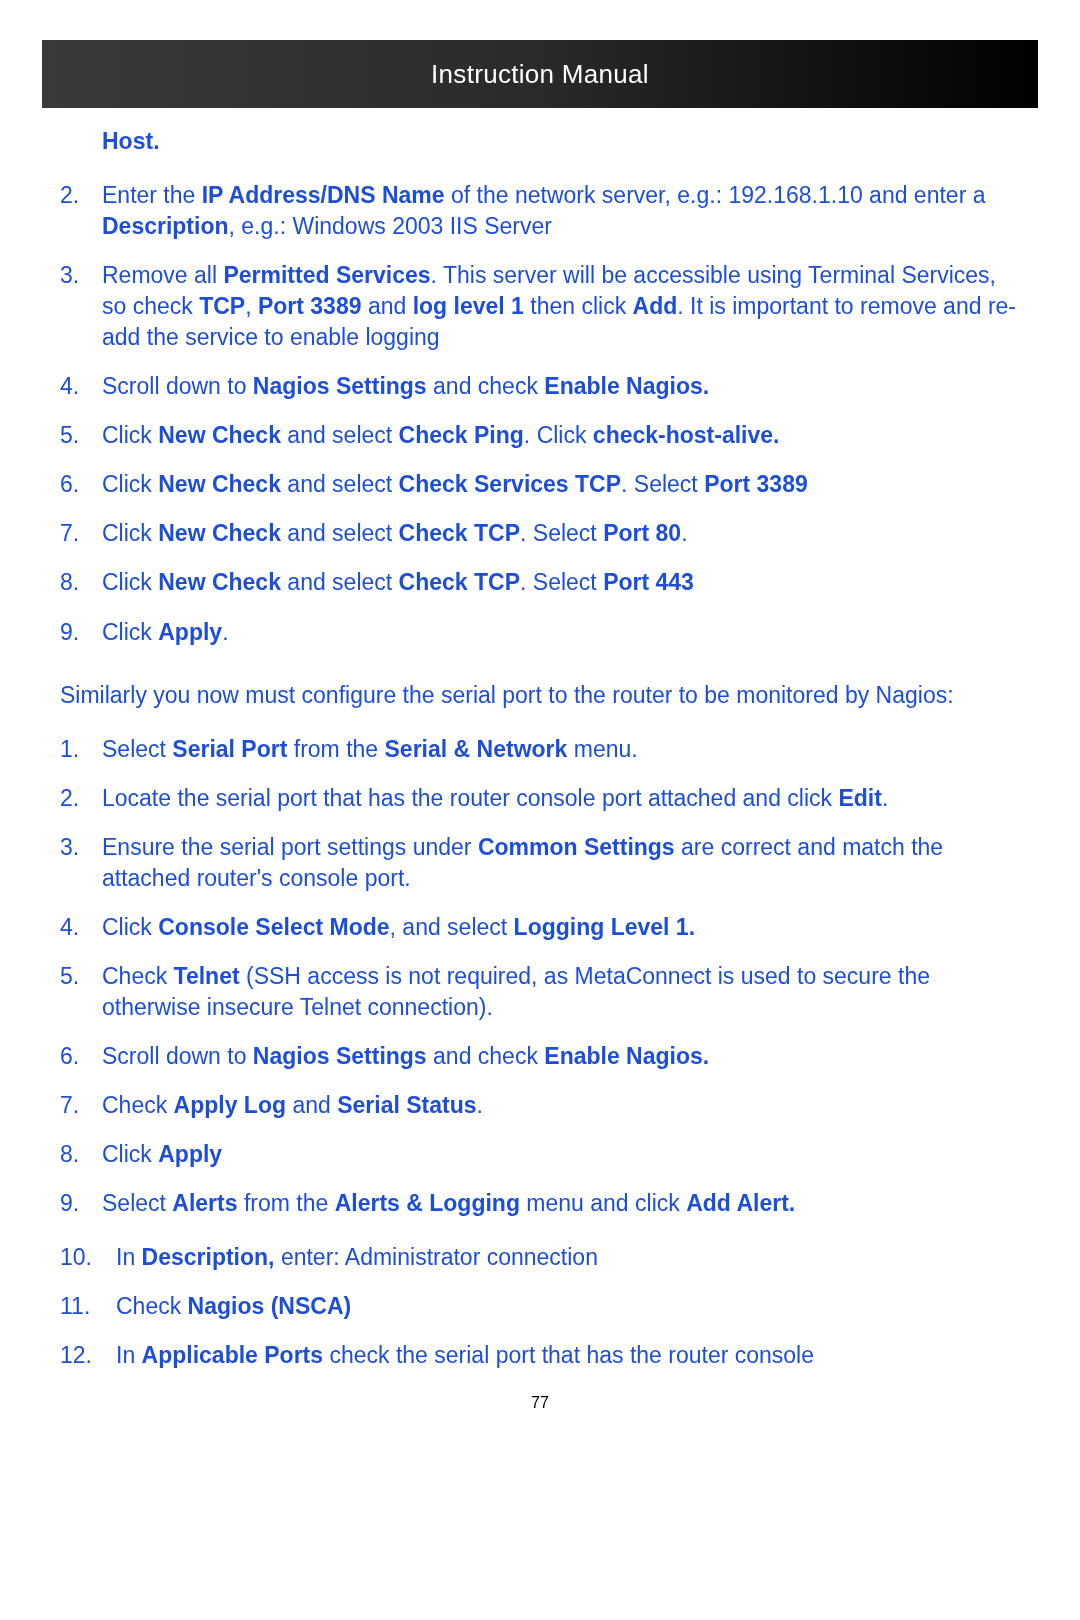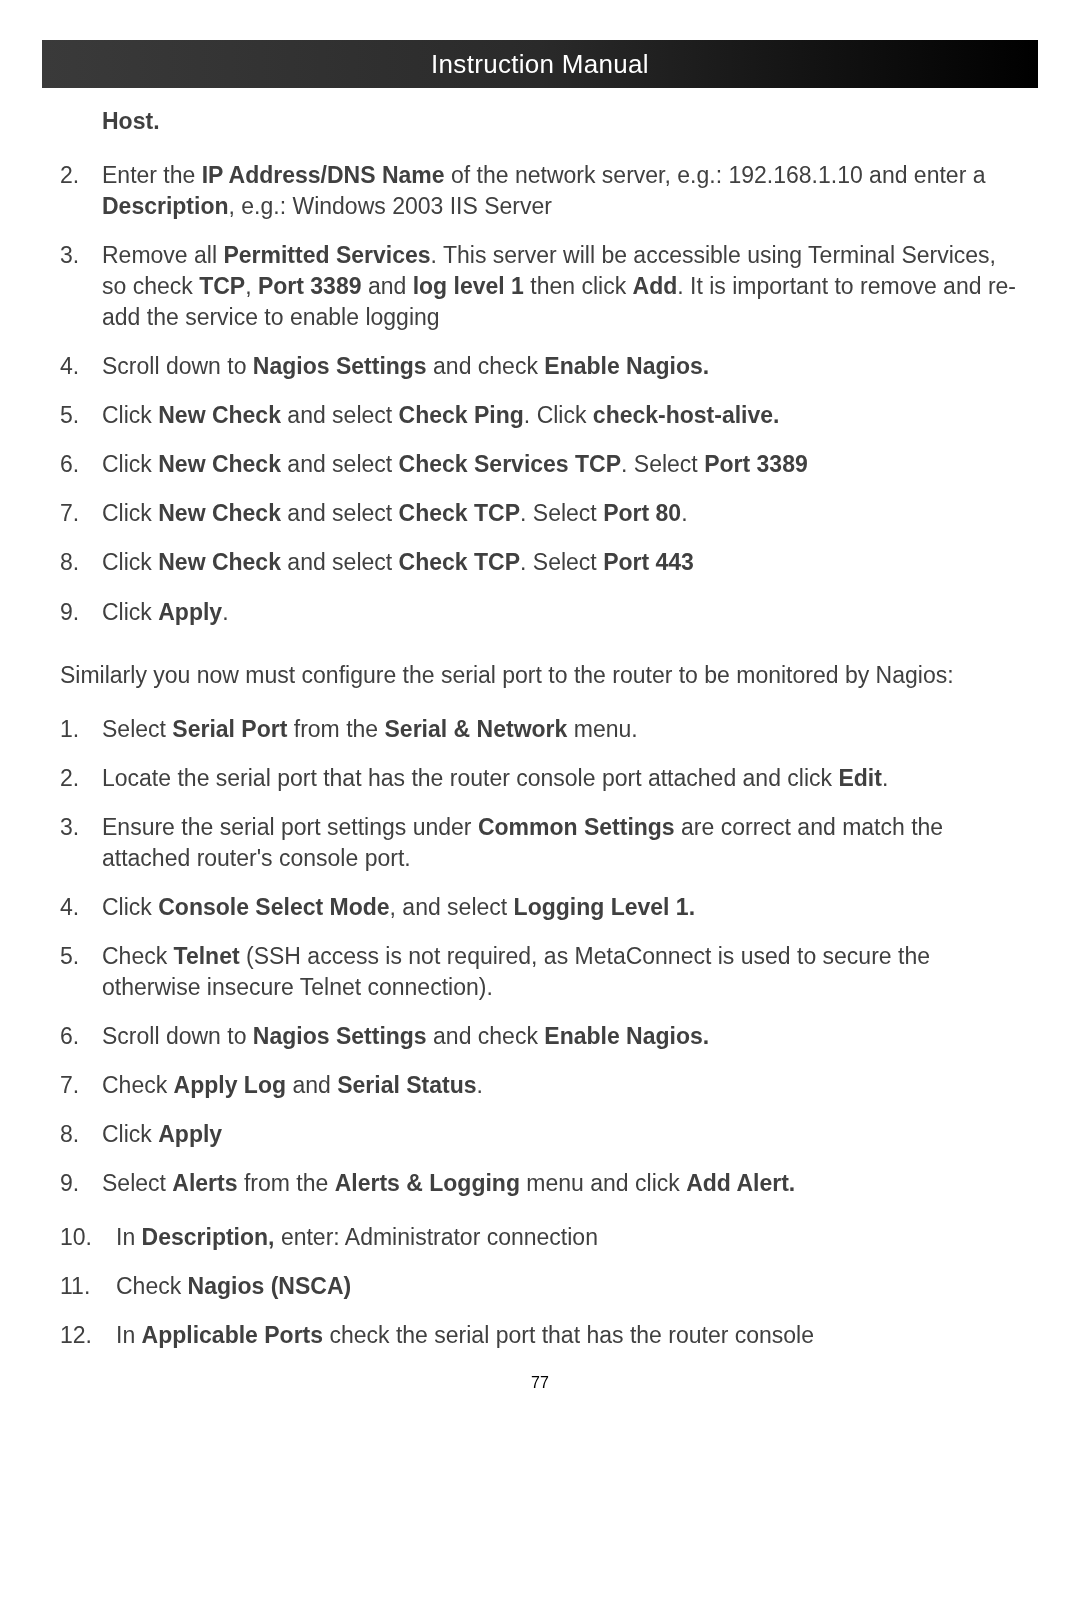--- a/index.html
+++ b/index.html
@@ -8,37 +8,37 @@
     background: #fff;
     font-family: Arial, Helvetica, sans-serif;
     width: 1080px;
     height: 1620px;
     box-sizing: border-box;
     padding: 40px 60px 20px 60px;
     color: #000;
   }
   .header-bar {
     background: linear-gradient(to right, #3a3a3a 0%, #2a2a2a 50%, #000 100%);
-    height: 48px;
+    height: 68px;
     display: flex;
     align-items: center;
     justify-content: center;
     color: #fff;
     font-size: 26px;
     margin: 0 -18px 18px -18px;
   }
   .header-title {
     font-family: "Arial Narrow", Arial, sans-serif;
     font-stretch: condensed;
     letter-spacing: 0.3px;
   }
   .content {
     font-size: 23px;
     line-height: 1.35;
-    color: #404040;
+    color: #1d4ed8;
   }
   ol.steps, ol.steps2 {
     padding-left: 0;
     margin-left: 0;
     list-style: none;
     counter-reset: step var(--start, 0);
   }
   ol.steps > li, ol.steps2 > li {
     counter-increment: step;
     position: relative;

